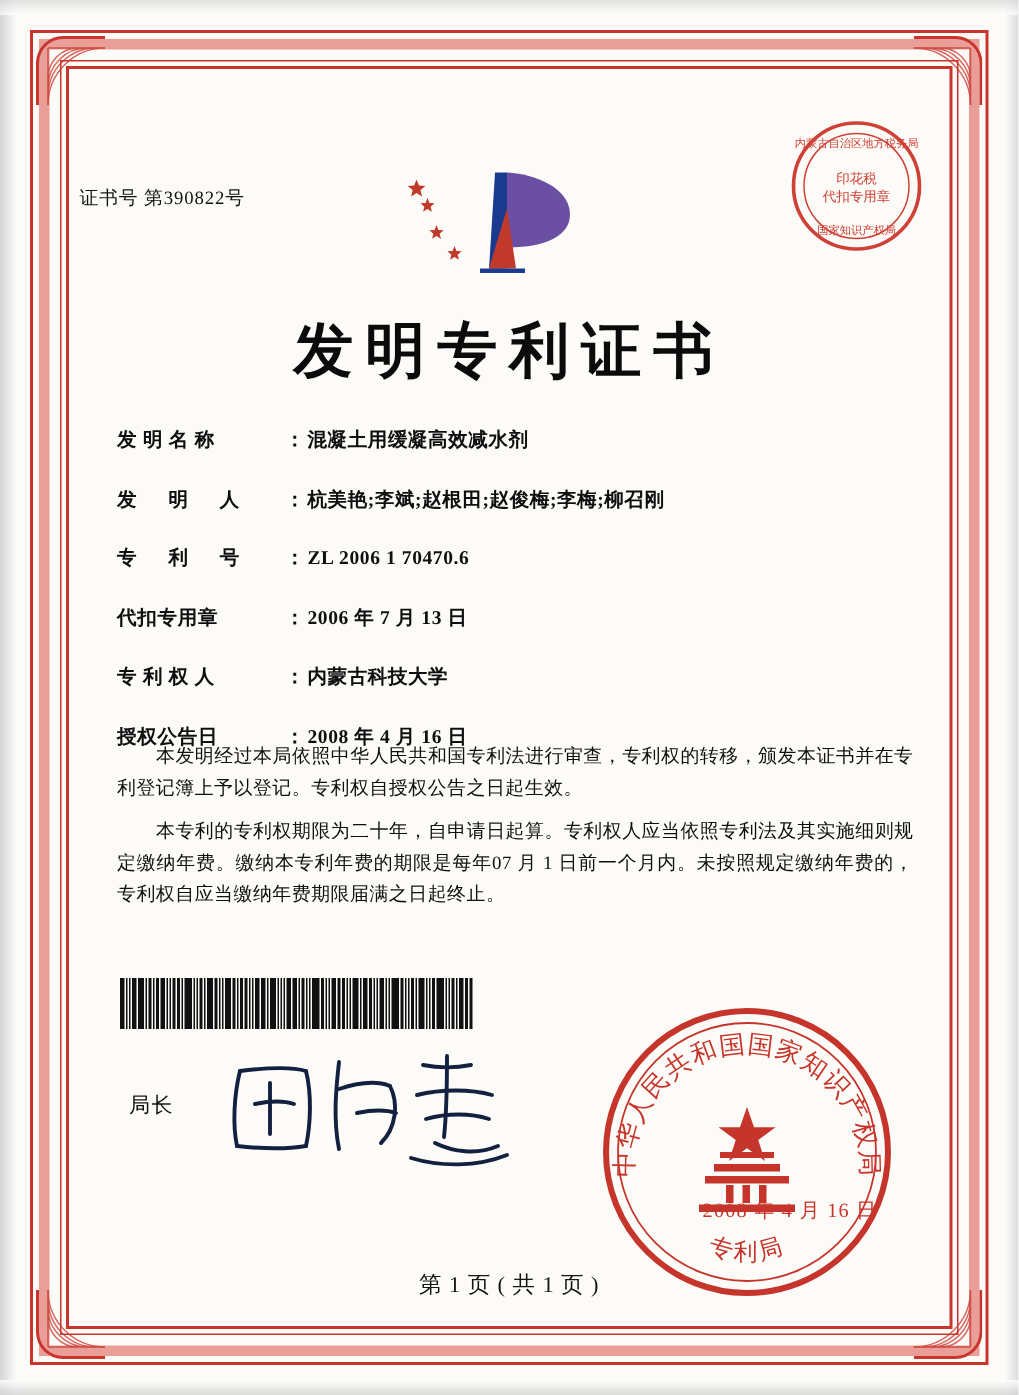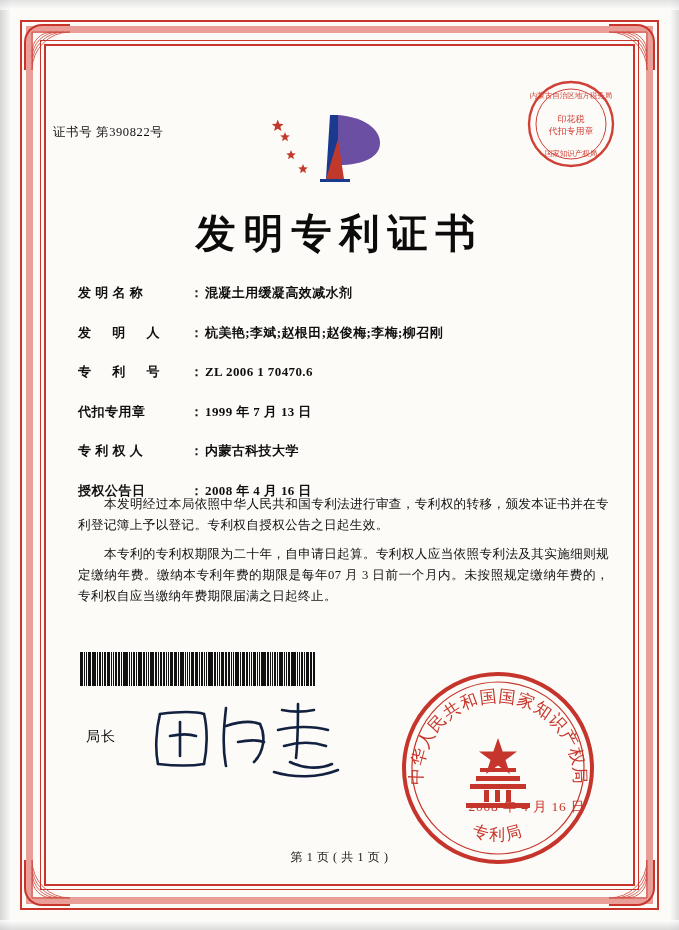--- a/index.html
+++ b/index.html
@@ -242,21 +242,21 @@
     font-family: "Liberation Serif", serif;
   }
 
   
   .page-no {
     position: absolute;
     left: 0;
     right: 0;
     bottom: 8px;
     text-align: center;
-    font-size: 12px;
+    font-size: 15px;
     color: #151515;
     letter-spacing: 0.6px;
   }
 
   
   .scan-edge-left {
     position: absolute;
     left: 0; top: 0; bottom: 0; width: 12px;
     background: linear-gradient(to right, #cfcfcf, #ffffff);
     opacity: 0.85;
@@ -375,37 +375,37 @@
         <span class="field-value">杭美艳;李斌;赵根田;赵俊梅;李梅;柳召刚</span>
       </div>
       <div class="field-row">
         <span class="field-label spaced">专 利 号</span>
         <span class="field-colon">：</span>
         <span class="field-value">ZL 2006 1 70470.6</span>
       </div>
       <div class="field-row">
         <span class="field-label">代扣专用章</span>
         <span class="field-colon">：</span>
-        <span class="field-value">1999 年 7 月 13 日</span>
+        <span class="field-value">2006 年 7 月 13 日</span>
       </div>
       <div class="field-row">
         <span class="field-label">专 利 权 人</span>
         <span class="field-colon">：</span>
         <span class="field-value">内蒙古科技大学</span>
       </div>
       <div class="field-row">
         <span class="field-label">授权公告日</span>
         <span class="field-colon">：</span>
         <span class="field-value">2008 年 4 月 16 日</span>
       </div>
     </div>
 
     <div class="body-text">
       <p>本发明经过本局依照中华人民共和国专利法进行审查，专利权的转移，颁发本证书并在专利登记簿上予以登记。专利权自授权公告之日起生效。</p>
-      <p>本专利的专利权期限为二十年，自申请日起算。专利权人应当依照专利法及其实施细则规定缴纳年费。缴纳本专利年费的期限是每年07 月 3 日前一个月内。未按照规定缴纳年费的，专利权自应当缴纳年费期限届满之日起终止。</p>
+      <p>本专利的专利权期限为二十年，自申请日起算。专利权人应当依照专利法及其实施细则规定缴纳年费。缴纳本专利年费的期限是每年07 月 1 日前一个月内。未按照规定缴纳年费的，专利权自应当缴纳年费期限届满之日起终止。</p>
     </div>
 
     <div class="barcode">
       <div class="bars" id="barcode-bars">
           <i style="width: 3.3px;"></i>
           <i style="width: 1.1px;"></i>
           <i style="width: 1.1px;"></i>
           <i style="width: 2.2px;"></i>
           <i style="width: 4.4px;"></i>
           <i style="width: 1.1px;"></i>

